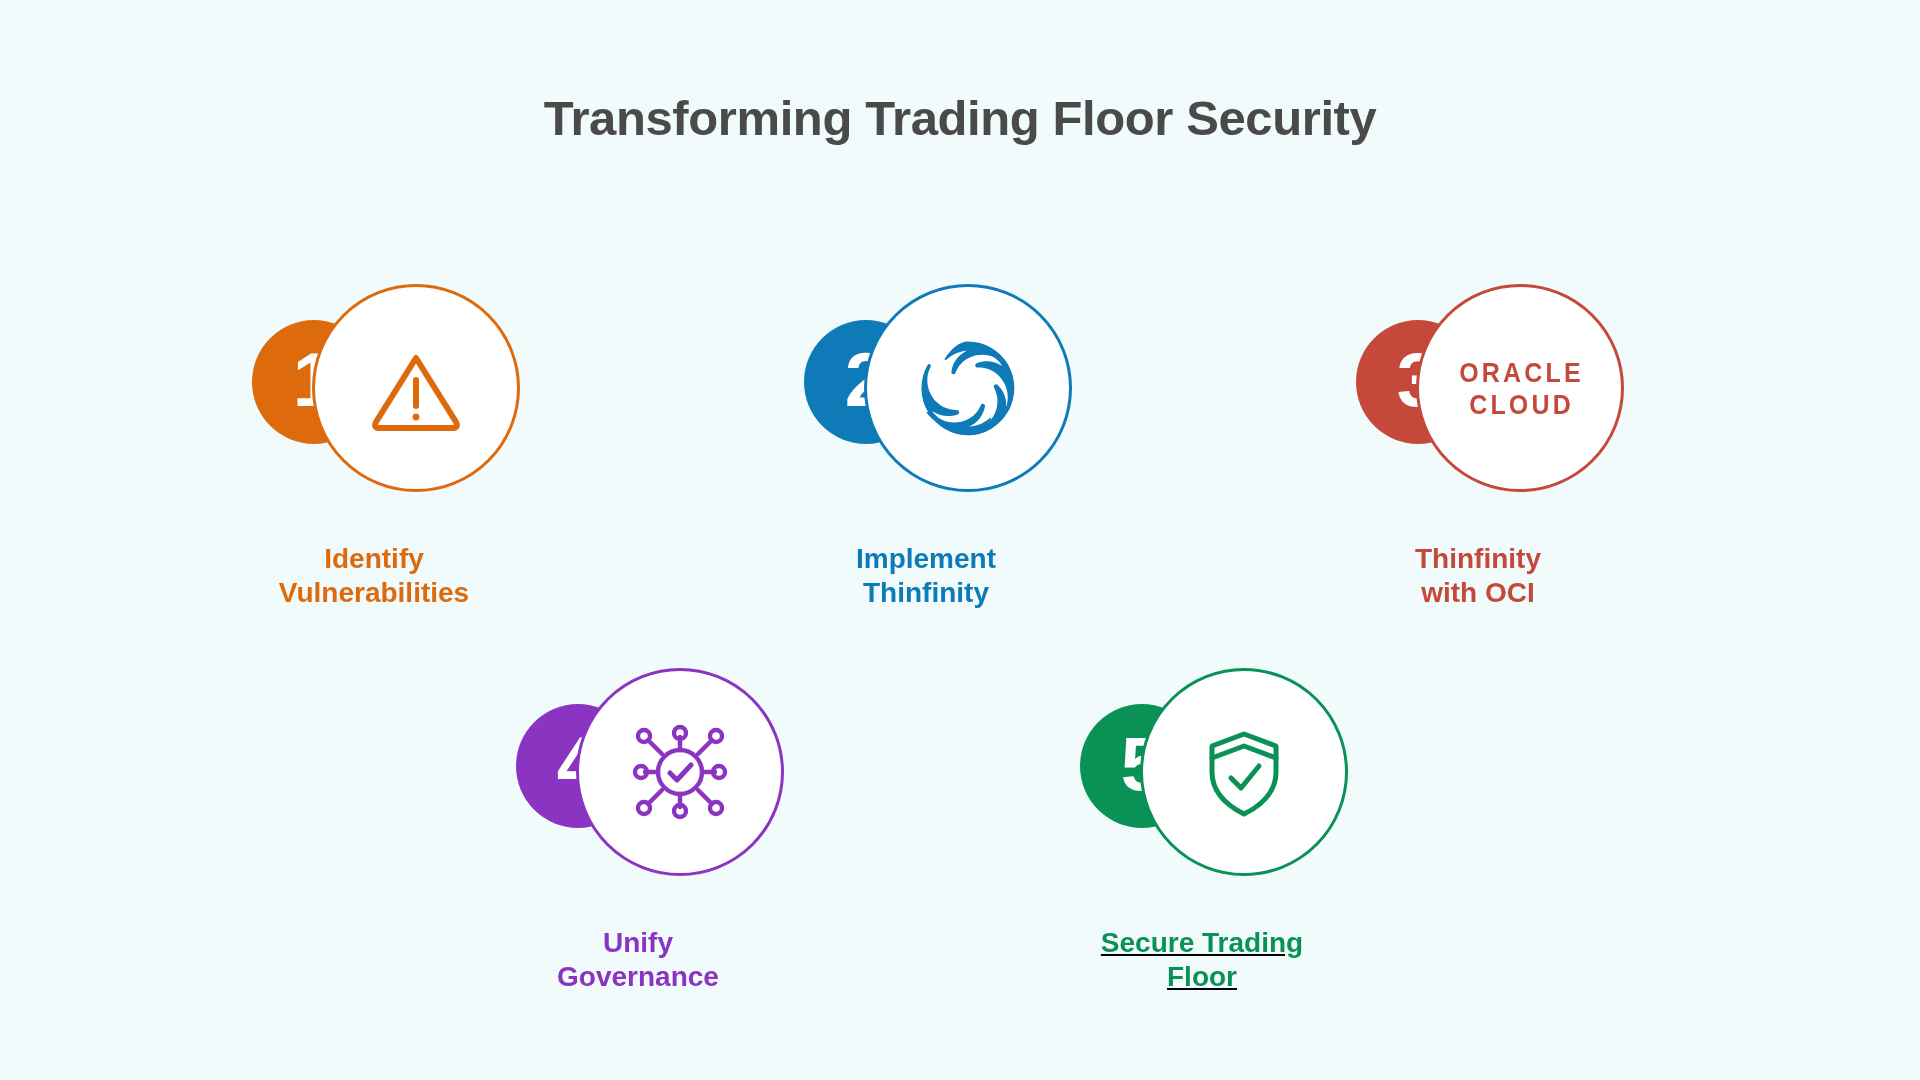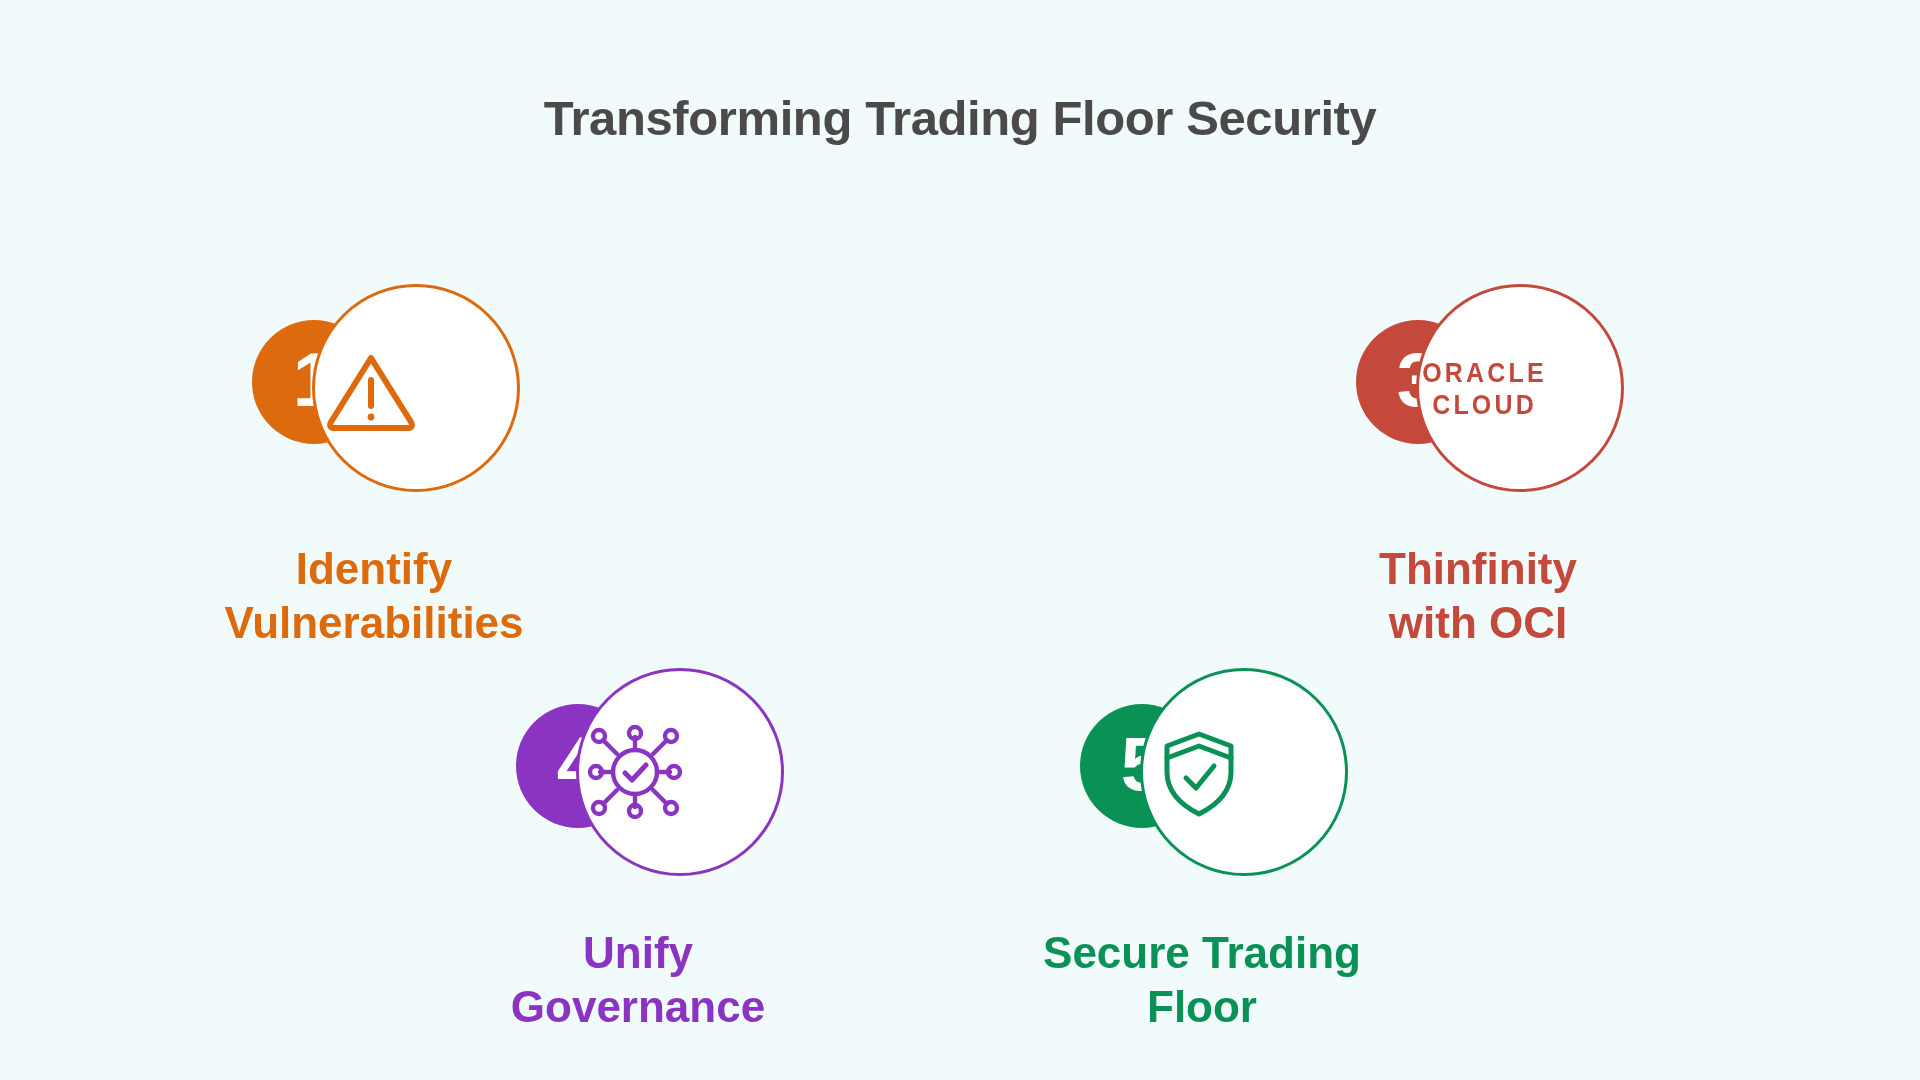--- a/index.html
+++ b/index.html
@@ -75,40 +75,40 @@
     top: 0;
     left: 148px;
     width: 208px;
     height: 208px;
     border-radius: 50%;
     background: #ffffff;
     border: 3px solid currentColor;
     z-index: 2;
     display: flex;
     align-items: center;
-    justify-content: flex-start;
+    justify-content: center;
     box-sizing: border-box;
   }
 
   .icon-circle svg { display: block; }
 
   .step-label {
     margin-top: 26px;
-    font-size: 44px;
+    font-size: 28px;
     font-weight: bold;
     line-height: 1.22;
     white-space: pre-line;
   }
 
   
   #step-1 { left: 164px;  top: 284px; }
   #step-2 { left: 716px;  top: 284px; }
   #step-3 { left: 1268px; top: 284px; }
   #step-4 { left: 428px;  top: 668px; }
-  #step-5 { left: 992px;  top: 668px; }
+  #step-5 { left: 992px;  top: 668px; text-decoration: underline; }
 
   
   .oracle-mark {
     display: flex;
     flex-direction: column;
     align-items: center;
     justify-content: center;
     line-height: 1.0;
   }
   .oracle-mark span {
@@ -141,20 +141,43 @@
             <line x1="56" y1="48" x2="56" y2="74" stroke="currentColor" stroke-width="6" stroke-linecap="round"></line>
             <circle cx="56" cy="85" r="3.4" fill="currentColor"></circle>
           </svg>
         </span>
       </div>
     </div>
     <div class="step-label" style="color: rgb(221, 107, 13);">Identify
 Vulnerabilities</div>
   </div>
 
+  <div class="step" id="step-2">
+    <div class="step-graphic">
+      <div class="badge" style="background: rgb(14, 122, 184);">
+        <span>2</span>
+      </div>
+      <div class="icon-circle" style="color: rgb(14, 122, 184);">
+        <span>
+          <svg width="116" height="116" viewBox="0 0 120 120" fill="none">
+            <g fill="currentColor">
+              <path d="M60 12 a48 48 0 0 1 41.5 24 a1 1 0 0 1 -3.4 1.6 c-8.5 -12 -23.8 -14.6 -35.8 -9.4 c-7.6 3.3 -12.6 9.2 -15.3 16.2 c-1 2.6 -4.6 1.4 -4.2 -1.3 c1.4 -9.6 7.1 -17.5 16 -21.6 c-8 .7 -15.3 3.9 -21.2 9.3 a1 1 0 0 1 -1.6 -1.2 C42 20.5 50.4 12 60 12 Z"></path>
+              <path d="M101.5 36 a48 48 0 0 1 -.3 48.6 a1 1 0 0 1 -3.2 -1.7 c6.6 -13.2 2.2 -28 -7.2 -36.6 c-6 -5.5 -13.4 -7.7 -20.8 -7.4 c-2.8 .1 -3.6 -3.6 -1 -4.6 c9 -3.5 18.6 -2.4 26.4 2.9 c-4.4 -6.7 -10.6 -11.5 -18.2 -14.1 a1 1 0 0 1 .5 -1.9 c9.1 1.7 18.9 7.3 23.8 14.8 Z"></path>
+              <path d="M101.2 84.6 a48 48 0 0 1 -41.2 24.4 a1 1 0 0 1 .1 -3.6 c14.7 -.9 25.8 -11.2 29.3 -23.6 c2.2 -7.9 1 -15.5 -2.4 -22 c-1.3 -2.5 1.7 -4.8 3.7 -2.9 c7 6.6 10 15.8 8.4 25.1 c3.6 -7.2 4.7 -15 3.4 -22.9 a1 1 0 0 1 2 -.4 c2.4 8.9 1.4 19.3 -3.3 25.9 Z"></path>
+              <path d="M60 109 a48 48 0 0 1 -41.3 -24.1 a1 1 0 0 1 3.3 -1.7 c8.2 12.2 23.5 15.1 35.6 10.2 c7.7 -3.1 12.9 -8.9 15.7 -15.8 c1.1 -2.6 4.6 -1.3 4.3 1.4 c-1.7 9.6 -7.6 17.3 -16.6 21.1 c8 -.5 15.4 -3.5 21.4 -8.7 a1 1 0 0 1 1.5 1.3 C77.7 100.9 69.5 109 60 109 Z"></path>
+              <path d="M18.7 84.9 a48 48 0 0 1 -.5 -48.6 a1 1 0 0 1 3.2 1.6 c-6.9 13 -2.8 28 6.4 36.9 c5.8 5.6 13.2 8 20.6 7.9 c2.8 0 3.5 3.7 .9 4.6 c-9.1 3.3 -18.6 1.9 -26.3 -3.5 c4.2 6.8 10.3 11.8 17.8 14.6 a1 1 0 0 1 -.6 1.9 c-9 -2 -18.7 -7.9 -23.4 -15.5 Z"></path>
+            </g>
+            <circle cx="60" cy="60" r="22" fill="none" stroke="currentColor" stroke-width="0"></circle>
+          </svg>
+        </span>
+      </div>
+    </div>
+    <div class="step-label" style="color: rgb(14, 122, 184);">Implement
+Thinfinity</div>
+  </div>
 
   <div class="step" id="step-3">
     <div class="step-graphic">
       <div class="badge" style="background: rgb(196, 73, 58);">
         <span>3</span>
       </div>
       <div class="icon-circle" style="color: rgb(196, 73, 58);">
         <span class="oracle-mark">
           <span class="line1">ORACLE</span>
           <span class="line2">CLOUD</span>

